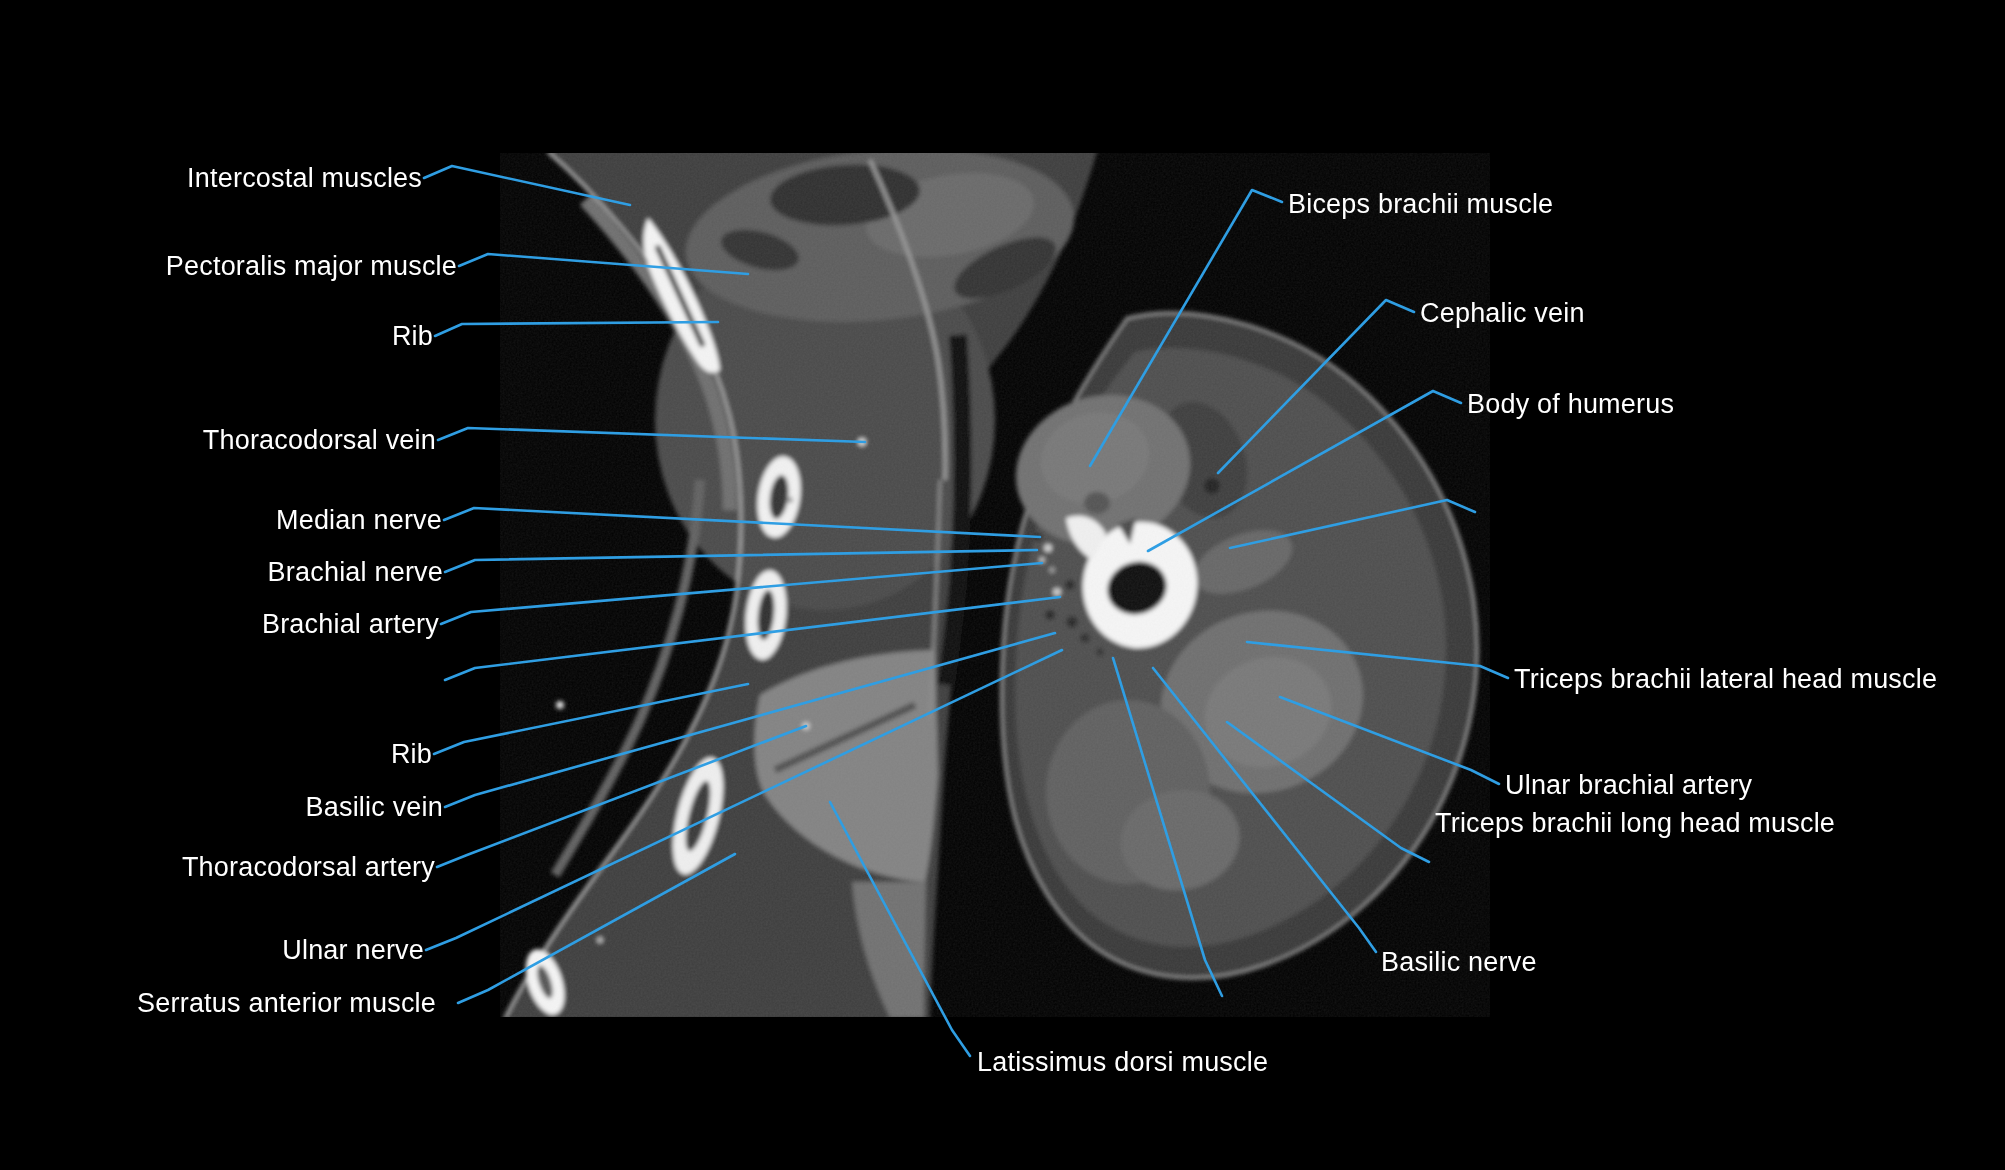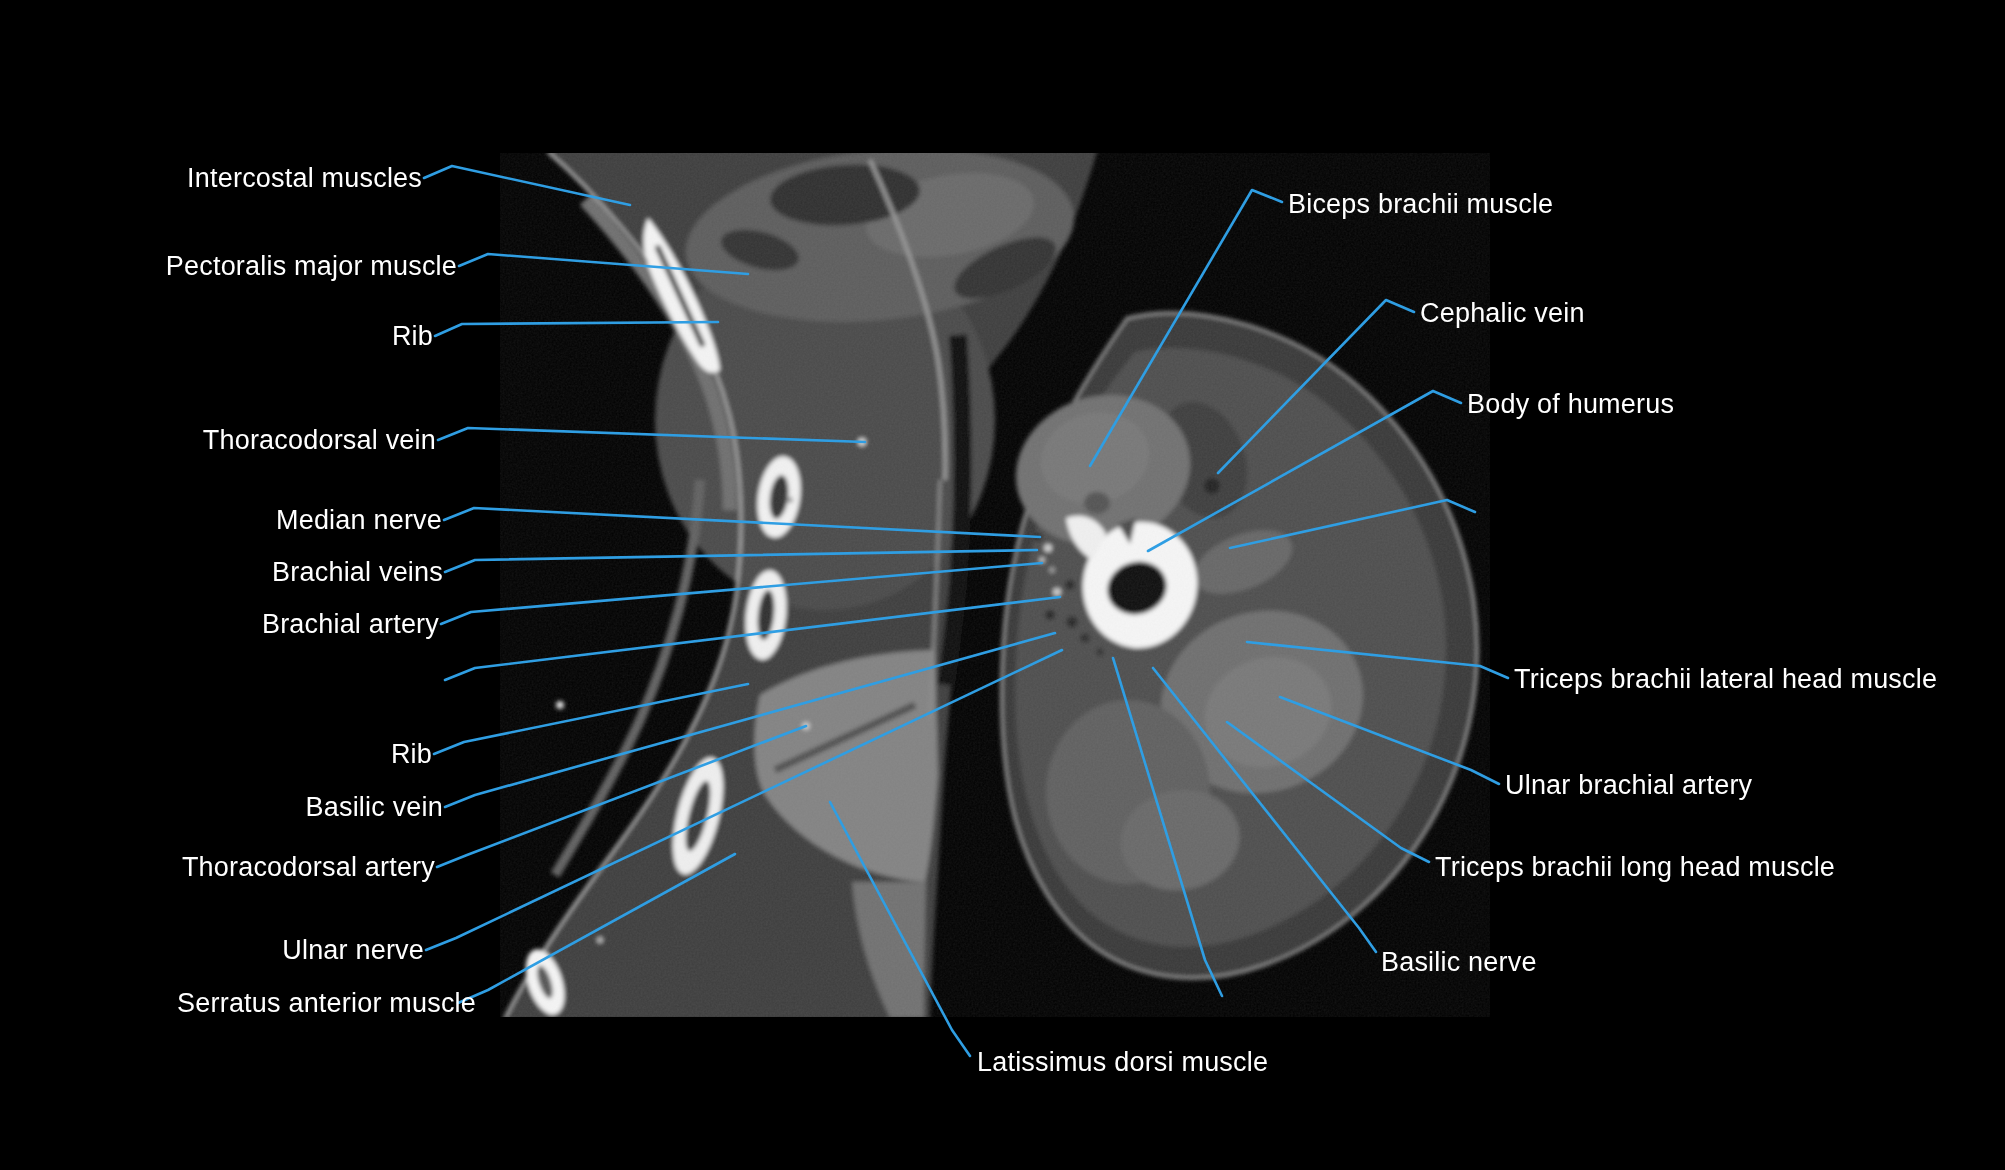--- a/index.html
+++ b/index.html
@@ -183,29 +183,29 @@
     <polyline class="leader" points="1227,722 1401,848 1429,862"></polyline>
     <polyline class="leader" points="1153,668 1359,928 1376,952"></polyline>
     <polyline class="leader" points="1113,658 1205,960 1222,996"></polyline>
   </svg>
 
   <div class="label anchor-right" style="left:422px;top:179px">Intercostal muscles</div>
   <div class="label anchor-right" style="left:457px;top:267px">Pectoralis major muscle</div>
   <div class="label anchor-right" style="left:433px;top:337px">Rib</div>
   <div class="label anchor-right" style="left:436px;top:441px">Thoracodorsal vein</div>
   <div class="label anchor-right" style="left:442px;top:521px">Median nerve</div>
-  <div class="label anchor-right" style="left:443px;top:573px">Brachial veins</div>
+  <div class="label anchor-right" style="left:443px;top:573px">Brachial nerve</div>
   <div class="label anchor-right" style="left:439px;top:625px">Brachial artery</div>
   <div class="label anchor-right" style="left:432px;top:755px">Rib</div>
   <div class="label anchor-right" style="left:443px;top:808px">Basilic vein</div>
   <div class="label anchor-right" style="left:435px;top:868px">Thoracodorsal artery</div>
   <div class="label anchor-right" style="left:424px;top:951px">Ulnar nerve</div>
-  <div class="label anchor-right" style="left:476px;top:1004px">Serratus anterior muscle</div>
+  <div class="label anchor-right" style="left:436px;top:1004px">Serratus anterior muscle</div>
   <div class="label anchor-left" style="left:977px;top:1063px">Latissimus dorsi muscle</div>
   <div class="label anchor-left" style="left:1288px;top:205px">Biceps brachii muscle</div>
   <div class="label anchor-left" style="left:1420px;top:314px">Cephalic vein</div>
   <div class="label anchor-left" style="left:1467px;top:405px">Body of humerus</div>
   <div class="label anchor-left" style="left:1514px;top:680px">Triceps brachii lateral head muscle</div>
   <div class="label anchor-left" style="left:1505px;top:786px">Ulnar brachial artery</div>
-  <div class="label anchor-left" style="left:1435px;top:868px">Triceps brachii long head muscle</div>
+  <div class="label anchor-left" style="left:1435px;top:824px">Triceps brachii long head muscle</div>
   <div class="label anchor-left" style="left:1381px;top:963px">Basilic nerve</div>
 
 </div>
 
 </body></html>

